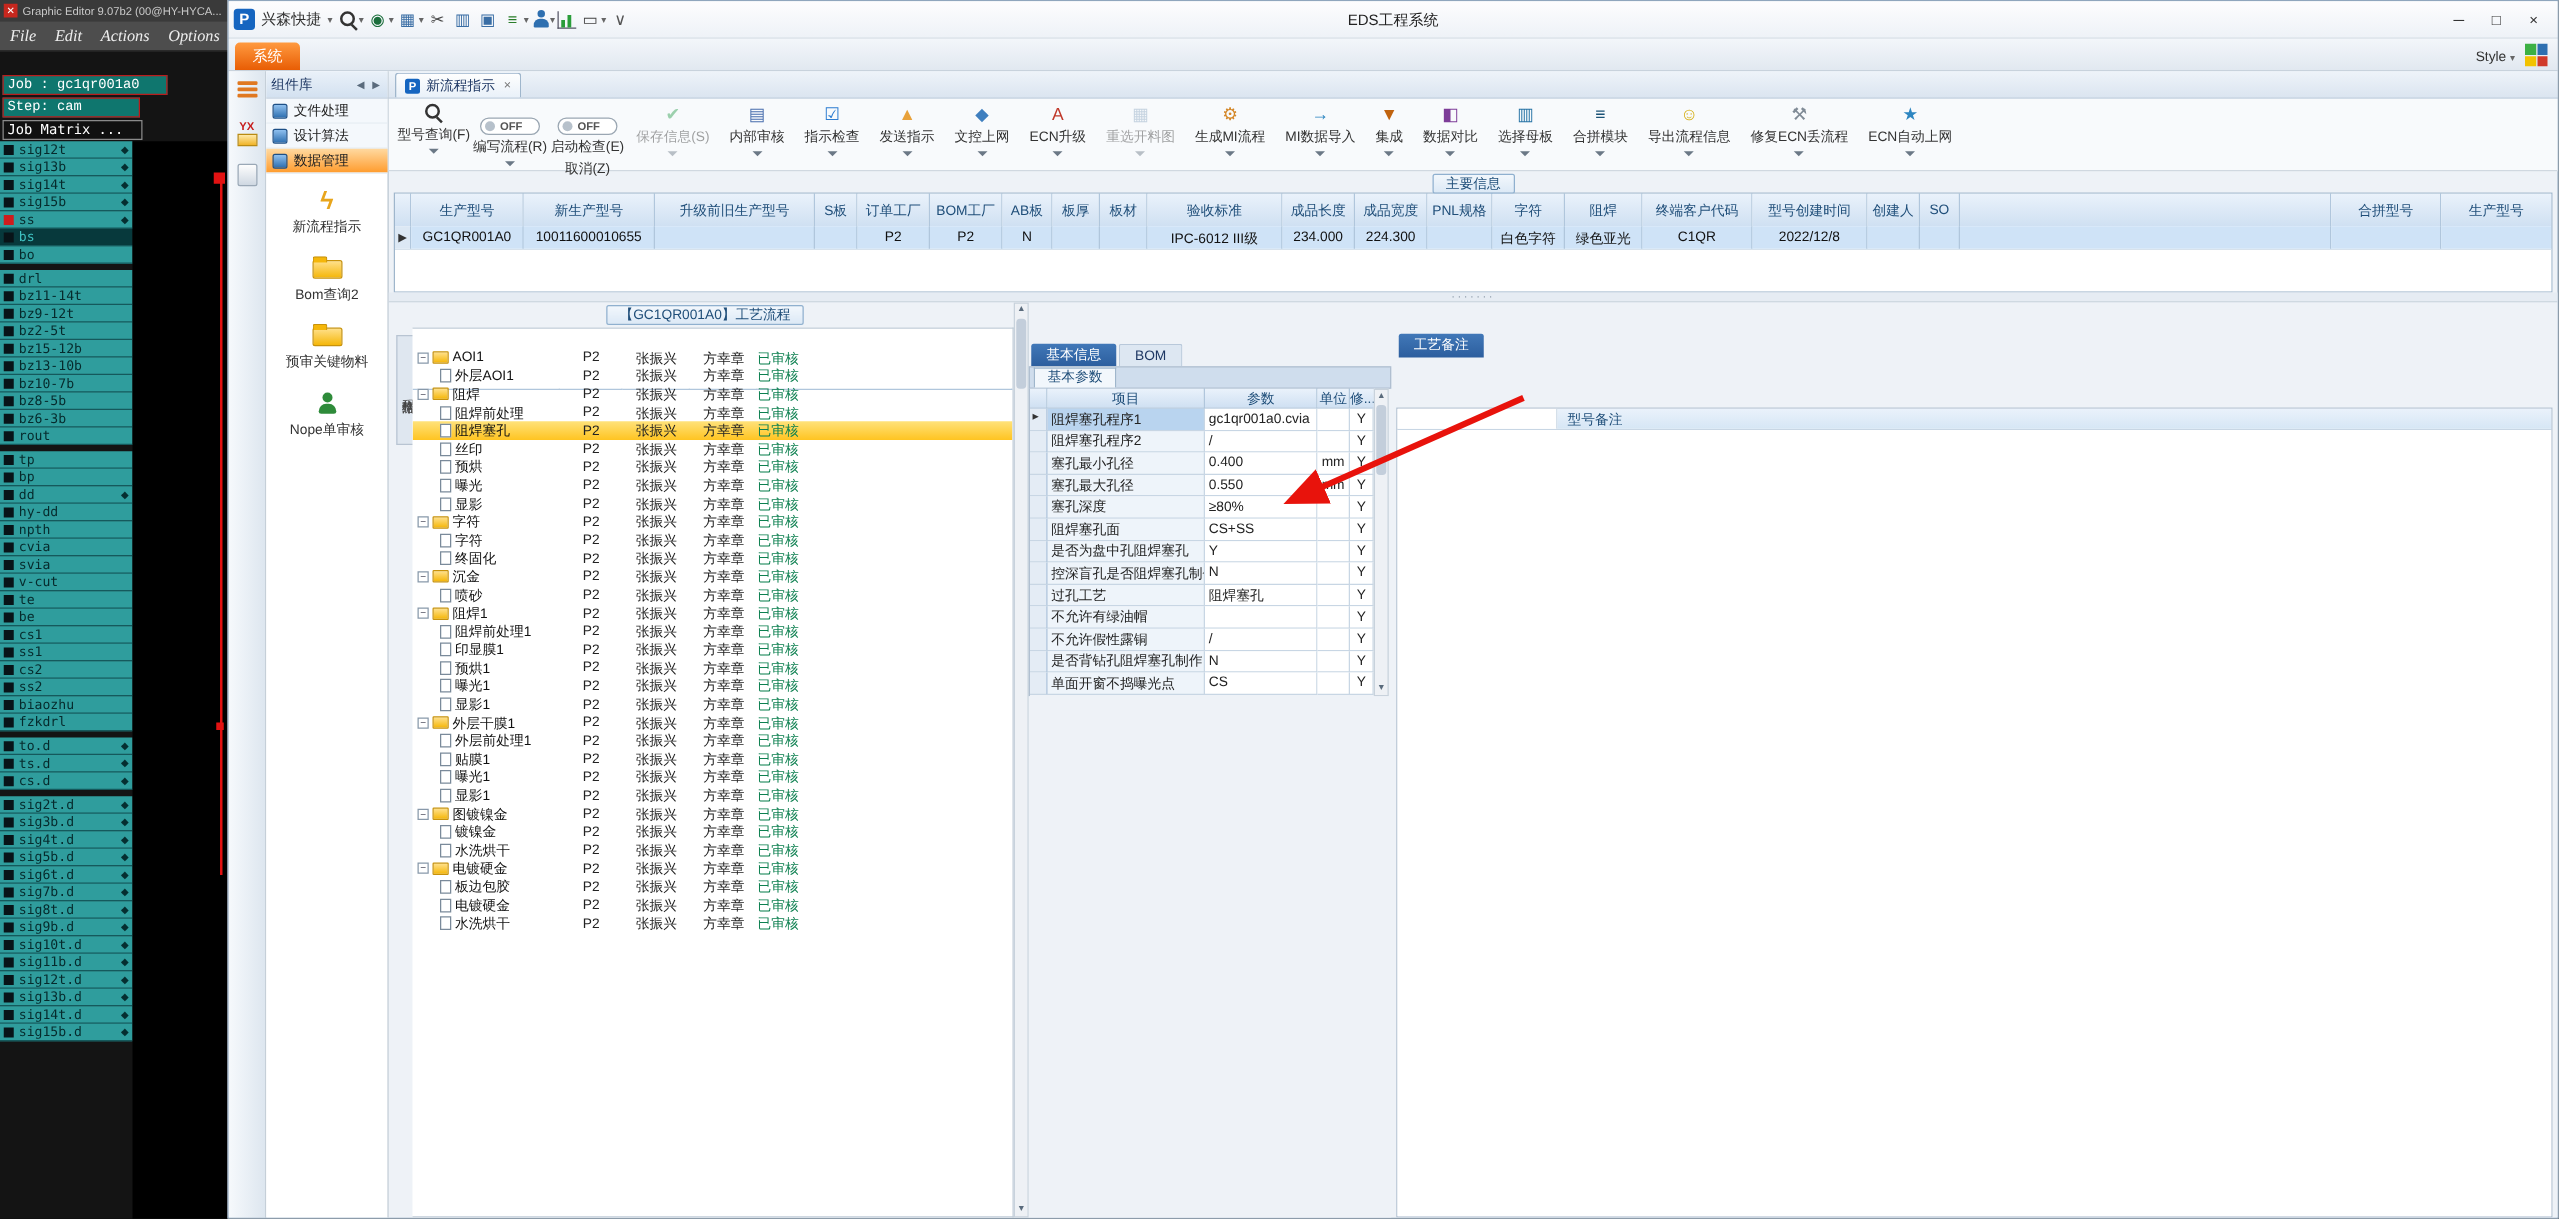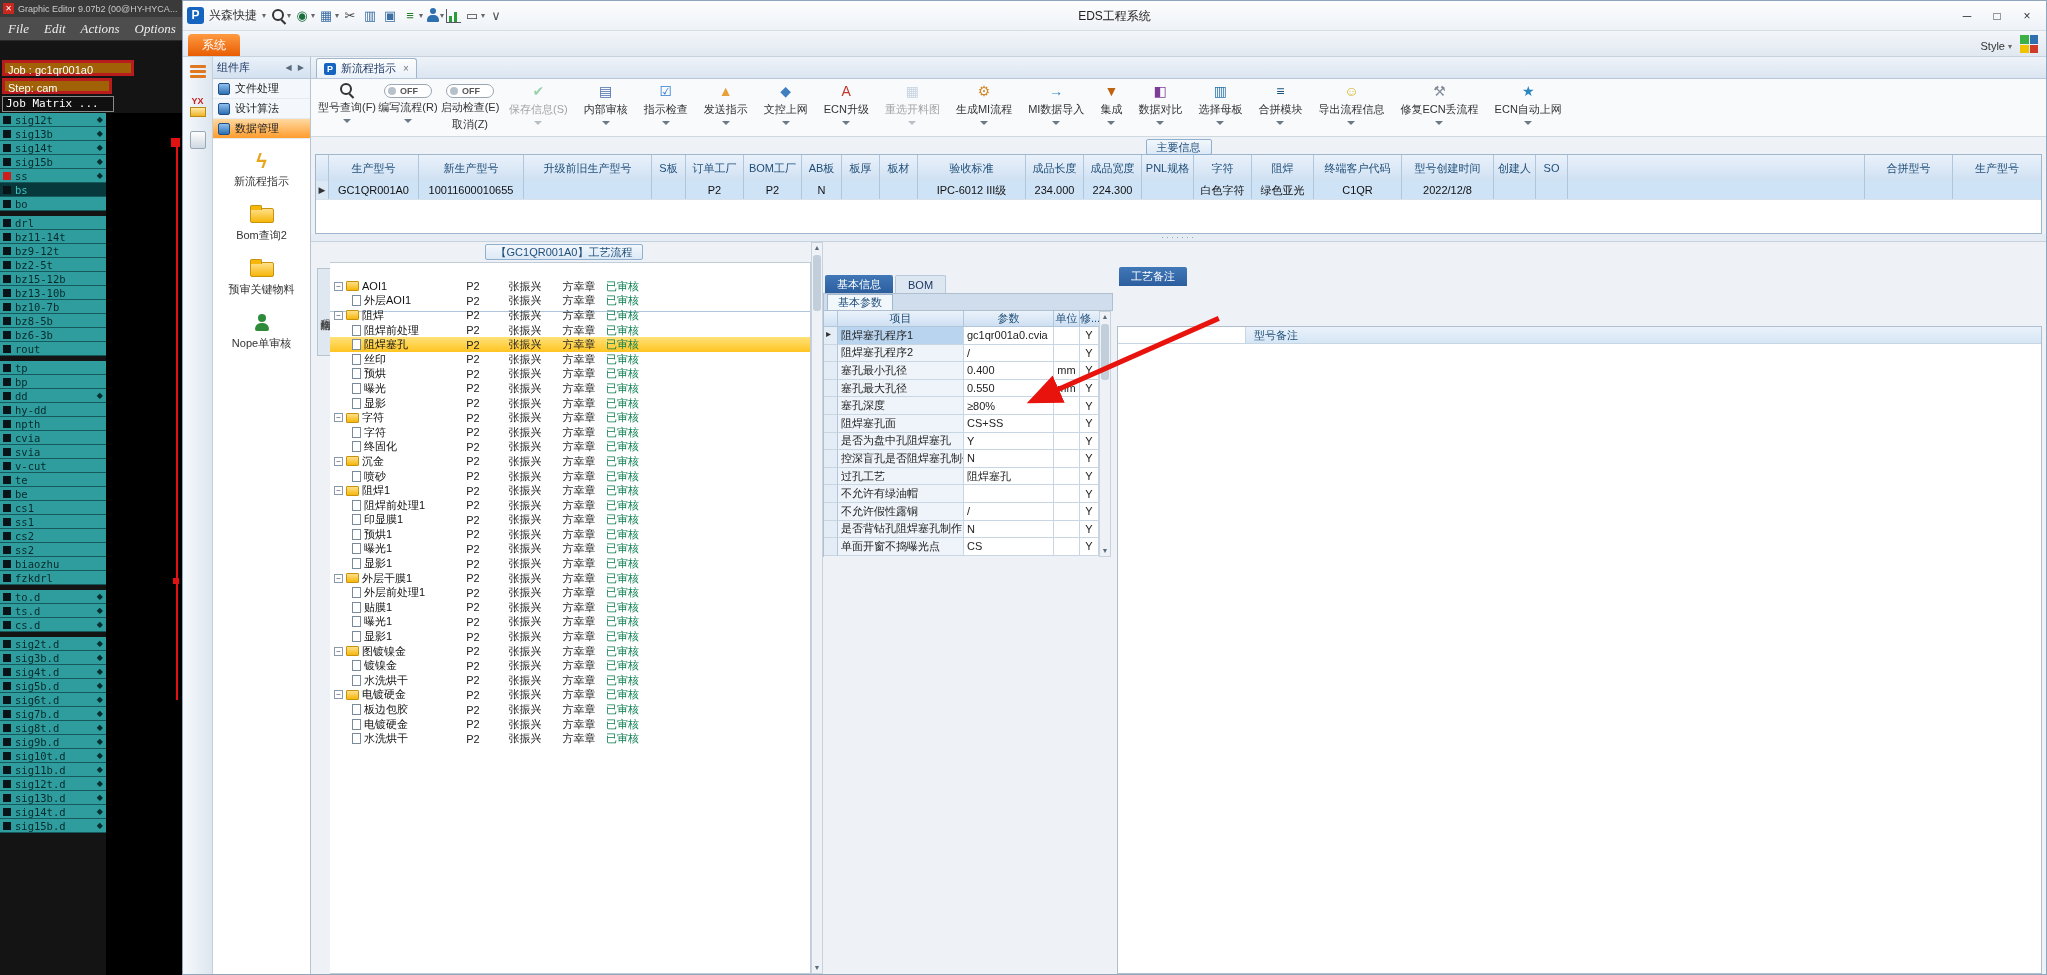--- a/index.html
+++ b/index.html
@@ -7,22 +7,22 @@
     font-family:"Liberation Sans","DejaVu Sans",sans-serif; }
   .screen { position:relative; width:2047px; height:975px; }
 
   
   .ge { position:absolute; left:0; top:0; width:186px; height:975px; background:#141414; }
   .ge-titlebar { height:17px; background:#3a3a3a; display:flex; align-items:center; padding:0 3px; gap:4px; }
   .ge-close { width:11px; height:11px; background:#c6271e; color:#fff; font-size:8px; line-height:11px; text-align:center; }
   .ge-title { color:#c9c9c9; font-size:9px; white-space:nowrap; overflow:hidden; }
   .ge-menubar { height:24px; background:#4d4d4d; display:flex; align-items:center; gap:15px; padding:0 8px; border-bottom:1px solid #2a2a2a; }
   .ge-menu { color:#ededed; font-size:13px; font-family:"Liberation Serif","DejaVu Serif",serif; font-style:italic; white-space:nowrap; }
-  .ge-jobbox { position:absolute; left:2px; top:60px; width:132px; height:16px; background:#a16207;
-    border:3px solid #b91c1c; color:#fff; font-family:Liberation Sans, sans-serif; font-size:11px; line-height:14px; padding-left:3px; }
+  .ge-jobbox { position:absolute; left:2px; top:60px; width:132px; height:16px; background:#0f766e;
+    border:1px solid #b91c1c; color:#fff; font-family:Liberation Mono, monospace; font-size:11px; line-height:14px; padding-left:3px; }
   .ge-stepbox { top:78px; width:110px; }
   .ge-matrix { position:absolute; left:2px; top:96px; width:112px; height:16px; background:#101010;
     border:1px solid #8a8a8a; color:#fff; font-family:"DejaVu Sans Mono",monospace; font-size:11px; line-height:14px; padding-left:3px; }
   .layer-list { position:absolute; left:0; top:113px; width:106px; }
   .l-row { height:14px; display:flex; align-items:center; background:#2f9d9d; border-bottom:1px solid #15595c; padding:0 3px; }
   .l-row.gap { margin-top:5px; }
   .l-marker { width:8px; height:8px; background:#081418; margin-right:4px; flex:none; }
   .l-row.active .l-marker { background:#cf1d1d; }
   .l-name { flex:1; font-family:"DejaVu Sans Mono",monospace; font-size:10.5px; color:#062a2c; white-space:nowrap; overflow:hidden; }
   .l-diamond { font-size:8px; color:#052e30; visibility:hidden; }
@@ -86,21 +86,21 @@
   .doc-tab .p-ic { width:12px; height:12px; border-radius:2px; background:#1565c0; color:#fff; font-size:9px; font-weight:bold; text-align:center; line-height:12px; }
   .doc-tab .x { color:#777; font-size:10px; margin-left:2px; }
 
   .ribbon { height:58px; background:#f8fafc; border-bottom:1px solid #d0d8e0; display:flex; align-items:flex-start; padding:3px 2px 0 6px; }
   .rb-search { display:flex; flex-direction:column; align-items:center; width:60px; flex:none; }
   .i-search { position:relative; width:16px; height:16px; }
   .i-search::before { content:""; position:absolute; left:1px; top:1px; width:8px; height:8px; border:2px solid #333; border-radius:50%; }
   .i-search::after { content:""; position:absolute; left:11px; top:11px; width:6px; height:2px; background:#333; transform:rotate(45deg); transform-origin:0 0; }
   .rb-lb { font-size:11px; color:#333; white-space:nowrap; margin-top:2px; }
   .tri { width:0; height:0; border-left:4px solid transparent; border-right:4px solid transparent; border-top:4px solid #6b7886; margin-top:4px; }
-  .rb-toggle-grp { display:flex; flex-direction:column; align-items:center; width:62px; flex:none; margin-top:2px; }
+  .rb-toggle-grp { display:flex; flex-direction:column; align-items:center; width:62px; flex:none; margin-top:12px; }
   .off-pill { width:48px; height:14px; background:#fff; border:1px solid #9aa6b2; border-radius:7px; display:flex; align-items:center; padding:0 3px; gap:4px; }
   .off-knob { width:8px; height:8px; border-radius:50%; background:#b7c1cb; }
   .off-txt { font-size:9px; font-weight:bold; color:#555; }
   .rb-btns { display:flex; align-items:flex-start; }
   .rb-btn { display:flex; flex-direction:column; align-items:center; padding:1px 8px 0; }
   .rb-btn.disabled { opacity:.45; }
   .rb-icon { height:17px; font-size:14px; line-height:17px; }
   .mi-title-row { height:17px; text-align:center; }
   .sec-title { display:inline-block; padding:0 10px; height:16px; line-height:14px; font-size:11px; color:#1f4e79;
     background:linear-gradient(#f2f7fc,#dcE9f6); border:1px solid #8fb0cf; border-radius:2px; }

